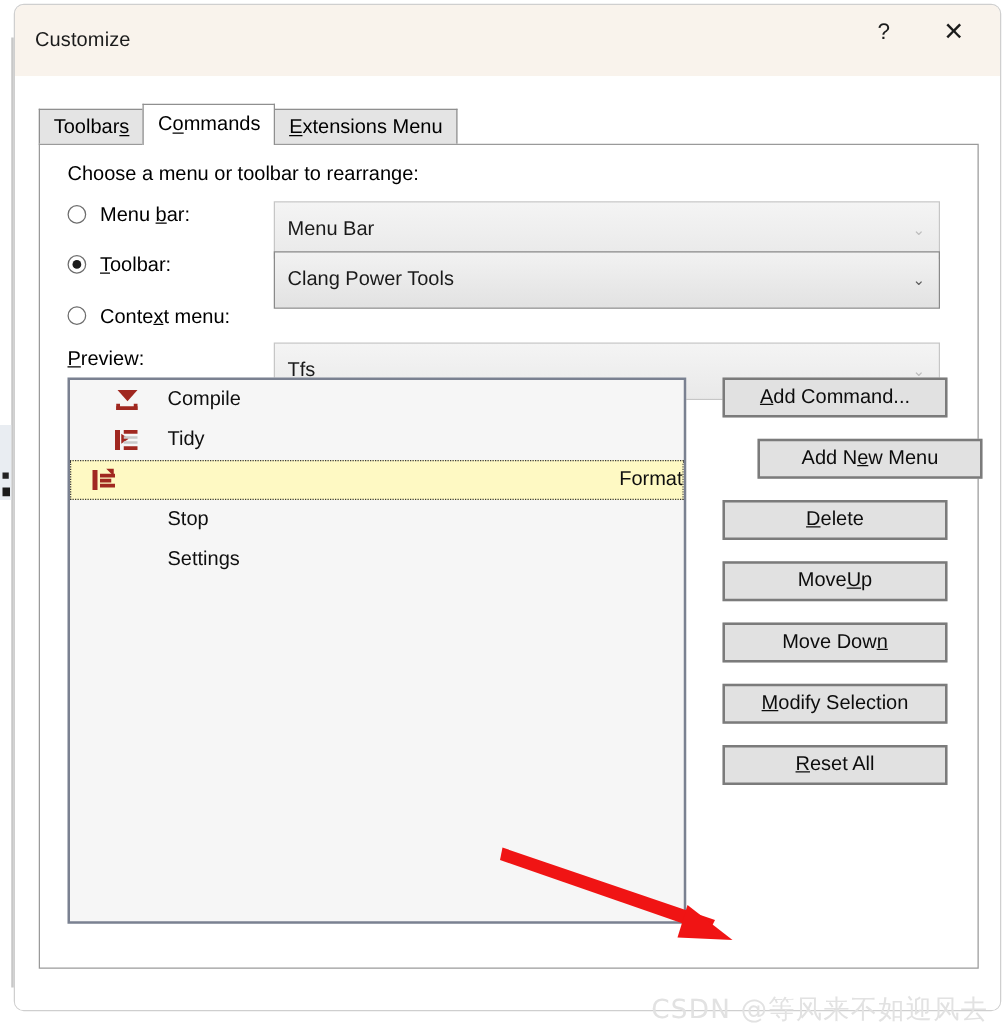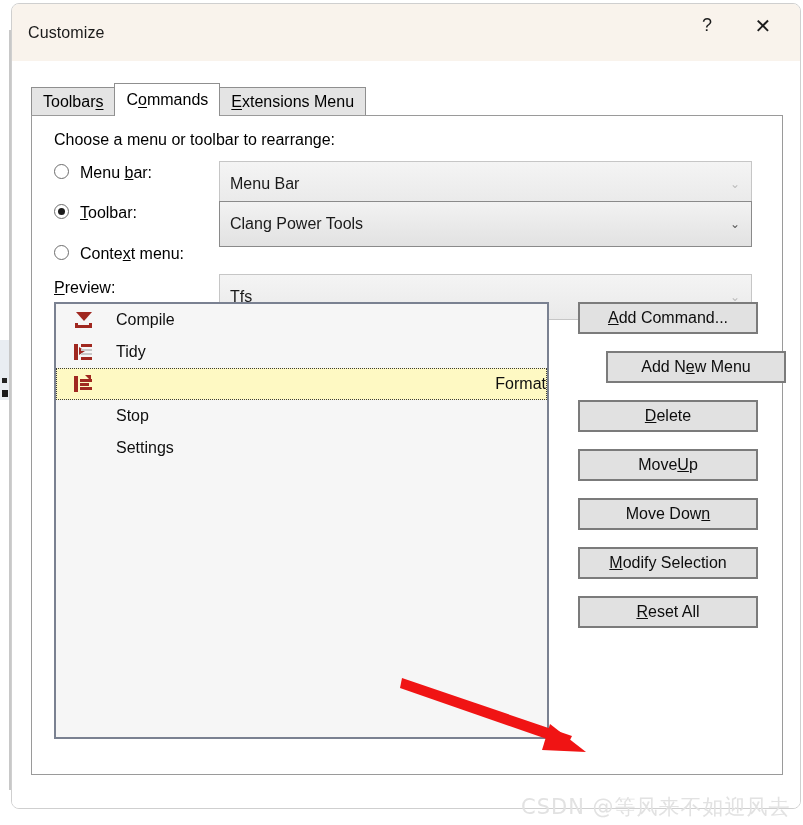--- a/index.html
+++ b/index.html
@@ -162,21 +162,21 @@
     width:495px;height:437px;
     background:#f6f6f6;
     border:2px solid #7a8191;
     box-sizing:border-box;
     overflow:hidden;
   }
   .pv-row{
     height:32px;display:flex;align-items:center;
     font-size:16px;color:#0f0f0f;
     box-sizing:border-box;
-    padding-left:2px;
+    padding-left:20px;
     cursor:default;
   }
   .pv-row.selected{
     background:#fef9c3;
     border:1px dotted #3a3a3a;
     padding-left:1px;
     justify-content:space-between;
   }
   .pv-icon{
     width:34px;height:24px;flex:0 0 auto;

